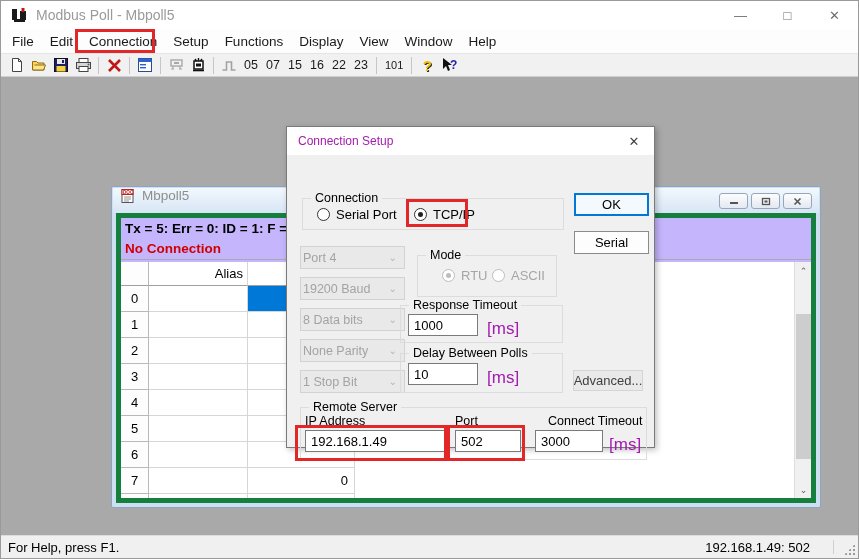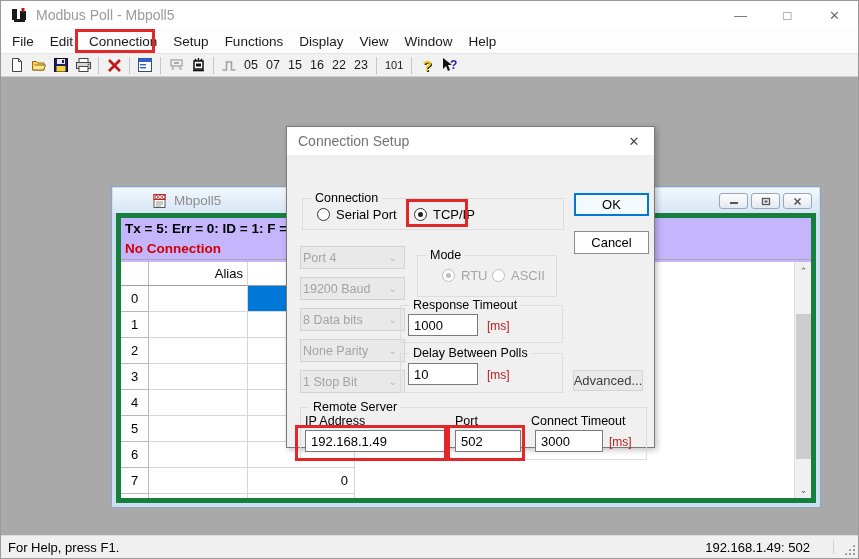--- a/index.html
+++ b/index.html
@@ -20,21 +20,21 @@
   .anno { position:absolute; border:3px solid #e12727; pointer-events:none; }
   #anno-connection { left:74px; top:28px; width:80px; height:24px; }
   
   .toolbar { position:absolute; left:0; top:52px; width:100%; height:24px; background:#f1f1f1; border-top:1px solid #e5e5e5; border-bottom:1px solid #cfcfcf; display:flex; align-items:center; padding-left:5px; }
   .tb-btn { height:22px; min-width:22px; display:flex; align-items:center; justify-content:center; padding:0 2px; }
   .tb-sep { width:1px; height:17px; background:#c6c6c6; margin:0 4px; }
   .tb-num { font-size:12.5px; color:#1a1a1a; padding:0 4px; }
   .tb-help { font-weight:bold; font-size:15px; color:#f2c200; text-shadow:1px 1px 0 #333; }
   
   .doc-win { position:absolute; left:110px; top:185px; width:710px; height:322px; background:#cfdff2; border:1px solid #8fa5bf; border-radius:2px; }
-  .doc-titlebar { position:absolute; left:1px; top:1px; right:1px; height:25px; background:linear-gradient(#f2f8fd,#d7e5f5); display:flex; align-items:center;padding-left:32px; }
+  .doc-titlebar { position:absolute; left:1px; top:1px; right:1px; height:25px; background:linear-gradient(#f2f8fd,#d7e5f5); display:flex; align-items:flex-start; }
   .doc-icon { width:16px; height:16px; margin:0 6px 0 7px; }
   .doc-title { color:#8e8e8e; font-size:13.5px; }
   .doc-controls { position:absolute; right:7px; top:5px; display:flex; gap:3px; }
   .doc-btn { width:29px; height:16px; border:1px solid #97a7ba; border-radius:3px; background:linear-gradient(#fcfdfe,#e3e9f1); display:flex; align-items:center; justify-content:center; font-size:10px; color:#444; }
   .doc-content { position:absolute; left:4px; top:26px; right:4px; bottom:4px; background:#c4b5fd; border:5px solid #15803d; overflow:hidden; }
   .tx-line { height:21px; padding:3px 0 0 4px; font-weight:bold; font-size:13.5px; white-space:nowrap; }
   .noconn-line { height:21px; padding:2px 0 0 4px; font-weight:bold; font-size:13.5px; color:#d10000; border-bottom:1px solid #ababab; }
   .grid { position:absolute; left:0; top:44px; right:17px; bottom:0; background:#fff; overflow:hidden; font-size:13px; }
   .grow { display:flex; height:26px; }
   .grow.ghead { height:24px; }
@@ -43,35 +43,35 @@
   .c-val { width:107px; border-right:1px solid #d6d6d6; border-bottom:1px solid #d6d6d6; display:flex; align-items:center; justify-content:flex-end; padding-right:6px; }
   .ghead .c-num { border-bottom:1px solid #9f9f9f; }
   .ghead .c-alias, .ghead .c-val { border-bottom:1px solid #9f9f9f; }
   .c-val.sel { background:#0078d7; }
   .vscroll { position:absolute; right:0; top:44px; bottom:0; width:17px; background:#f0f0f0; border-left:1px solid #dedede; }
   .vs-arrow { position:absolute; left:0; width:17px; height:17px; display:flex; align-items:center; justify-content:center; font-size:9px; color:#5a5a5a; }
   .vs-thumb { position:absolute; left:1px; width:15px; background:#cdcdcd; }
   
   .dialog { position:absolute; left:285px; top:125px; width:369px; height:322px; background:#f0f0f0; border:1px solid #7a7a7a; box-shadow:2px 2px 6px rgba(0,0,0,.25); }
   .dlg-titlebar { position:absolute; left:0; top:0; width:100%; height:28px; background:#fff; display:flex; align-items:center; }
-  .dlg-title { margin-left:11px; font-size:14px; color:#737373; }
+  .dlg-title { margin-left:11px; font-size:12px; color:#a21caf; }
   .dlg-close { position:absolute; right:0; top:0; width:40px; height:28px; display:flex; align-items:center; justify-content:center; color:#444; font-size:13px; }
   .dlg-body { position:absolute; left:0; top:28px; right:0; bottom:0; }
   .groupbox { position:absolute; border:1px solid #dcdcdc; }
   .gb-label { position:absolute; left:8px; top:-8px; background:#f0f0f0; padding:0 4px; font-size:12.5px; white-space:nowrap; }
   .radio { display:inline-flex; align-items:center; gap:6px; font-size:13px; }
   .rdot { width:13px; height:13px; border:1px solid #333; border-radius:50%; background:#fff; position:relative; flex:0 0 13px; }
   .rdot.on::after { content:""; position:absolute; left:3px; top:3px; width:5px; height:5px; border-radius:50%; background:#222; }
   .radio.dis { color:#a5a5a5; }
   .radio.dis .rdot { border-color:#bdbdbd; }
   .radio.dis .rdot.on::after { background:#bdbdbd; }
   .combo { position:absolute; width:105px; height:23px; background:#e9e9e9; border:1px solid #d2d2d2; color:#a3a3a3; font-size:12.5px; display:flex; align-items:center; padding-left:2px; }
   .combo .chev { position:absolute; right:7px; color:#b5b5b5; font-size:10px; }
   .textbox { position:absolute; height:22px; background:#fff; border:1px solid #7a7a7a; font-size:13px; display:flex; align-items:center; padding-left:5px; }
-  .unit { position:absolute; font-size:12px; color:#b91c1c; }
+  .unit { position:absolute; font-size:17px; color:#a21caf; }
   .lbl { position:absolute; font-size:12.5px; color:#000; white-space:nowrap; }
   .btn { position:absolute; width:75px; height:23px; background:#fdfdfd; border:1px solid #8a8a8a; font-size:13px; display:flex; align-items:center; justify-content:center; }
   .btn.default { border:2px solid #0078d7; background:#f4f9fe; }
   .btn.dis { background:#e9e9e9; border:1px solid #d5d5d5; color:#404040; width:70px; height:21px; }
   
   #anno-tcpip { left:119px; top:44px; width:62px; height:28px; }
   #anno-ip { left:8px; top:270px; width:152px; height:36px; }
   #anno-port { left:160px; top:270px; width:78px; height:36px; }
   
   .statusbar { position:absolute; left:0; bottom:0; width:100%; height:23px; background:#f0f0f0; border-top:1px solid #dcdcdc; font-size:13px; }
@@ -305,21 +305,21 @@
           <span class="rdot"></span>
           <span>Serial Port</span>
         </label>
         <label class="radio" style="position:absolute; left:111px; top:8px;">
           <span class="rdot on"></span>
           <span>TCP/IP</span>
         </label>
       </div>
 
       <div class="btn default" style="left:287px; top:38px;">OK</div>
-      <div class="btn" style="left:287px; top:76px;">Cancel</div>
+      <div class="btn" style="left:287px; top:76px;">Serial</div>
 
       <div class="combo" style="left:13px; top:91px;">
         <span>Port 4</span>
           <span class="chev">⌄</span>
       </div>
       <div class="combo" style="left:13px; top:122px;">
         <span>19200 Baud</span>
           <span class="chev">⌄</span>
       </div>
       <div class="combo" style="left:13px; top:153px;">
@@ -360,21 +360,21 @@
       </div>
 
       <div class="btn dis" style="left:286px; top:215px;">Advanced...</div>
 
       <div class="groupbox" style="left:13px; top:252px; width:347px; height:53px;">
         <span class="gb-label">Remote Server</span>
         <div class="lbl" style="left:4px; top:6px;">IP Address</div>
         <div class="textbox" style="left:4px; top:22px; width:140px;">192.168.1.49</div>
         <div class="lbl" style="left:154px; top:6px;">Port</div>
         <div class="textbox" style="left:154px; top:22px; width:66px;">502</div>
-        <div class="lbl" style="left:230px; top:6px;">Connect Timeout</div>
+        <div class="lbl" style="left:247px; top:6px;">Connect Timeout</div>
         <div class="textbox" style="left:234px; top:22px; width:68px;">3000</div>
         <span class="unit" style="left:308px; top:27px;">[ms]</span>
       </div>
 
       <div class="anno" id="anno-tcpip"></div>
       <div class="anno" id="anno-ip"></div>
       <div class="anno" id="anno-port"></div>
     </div>
   </div>
 

